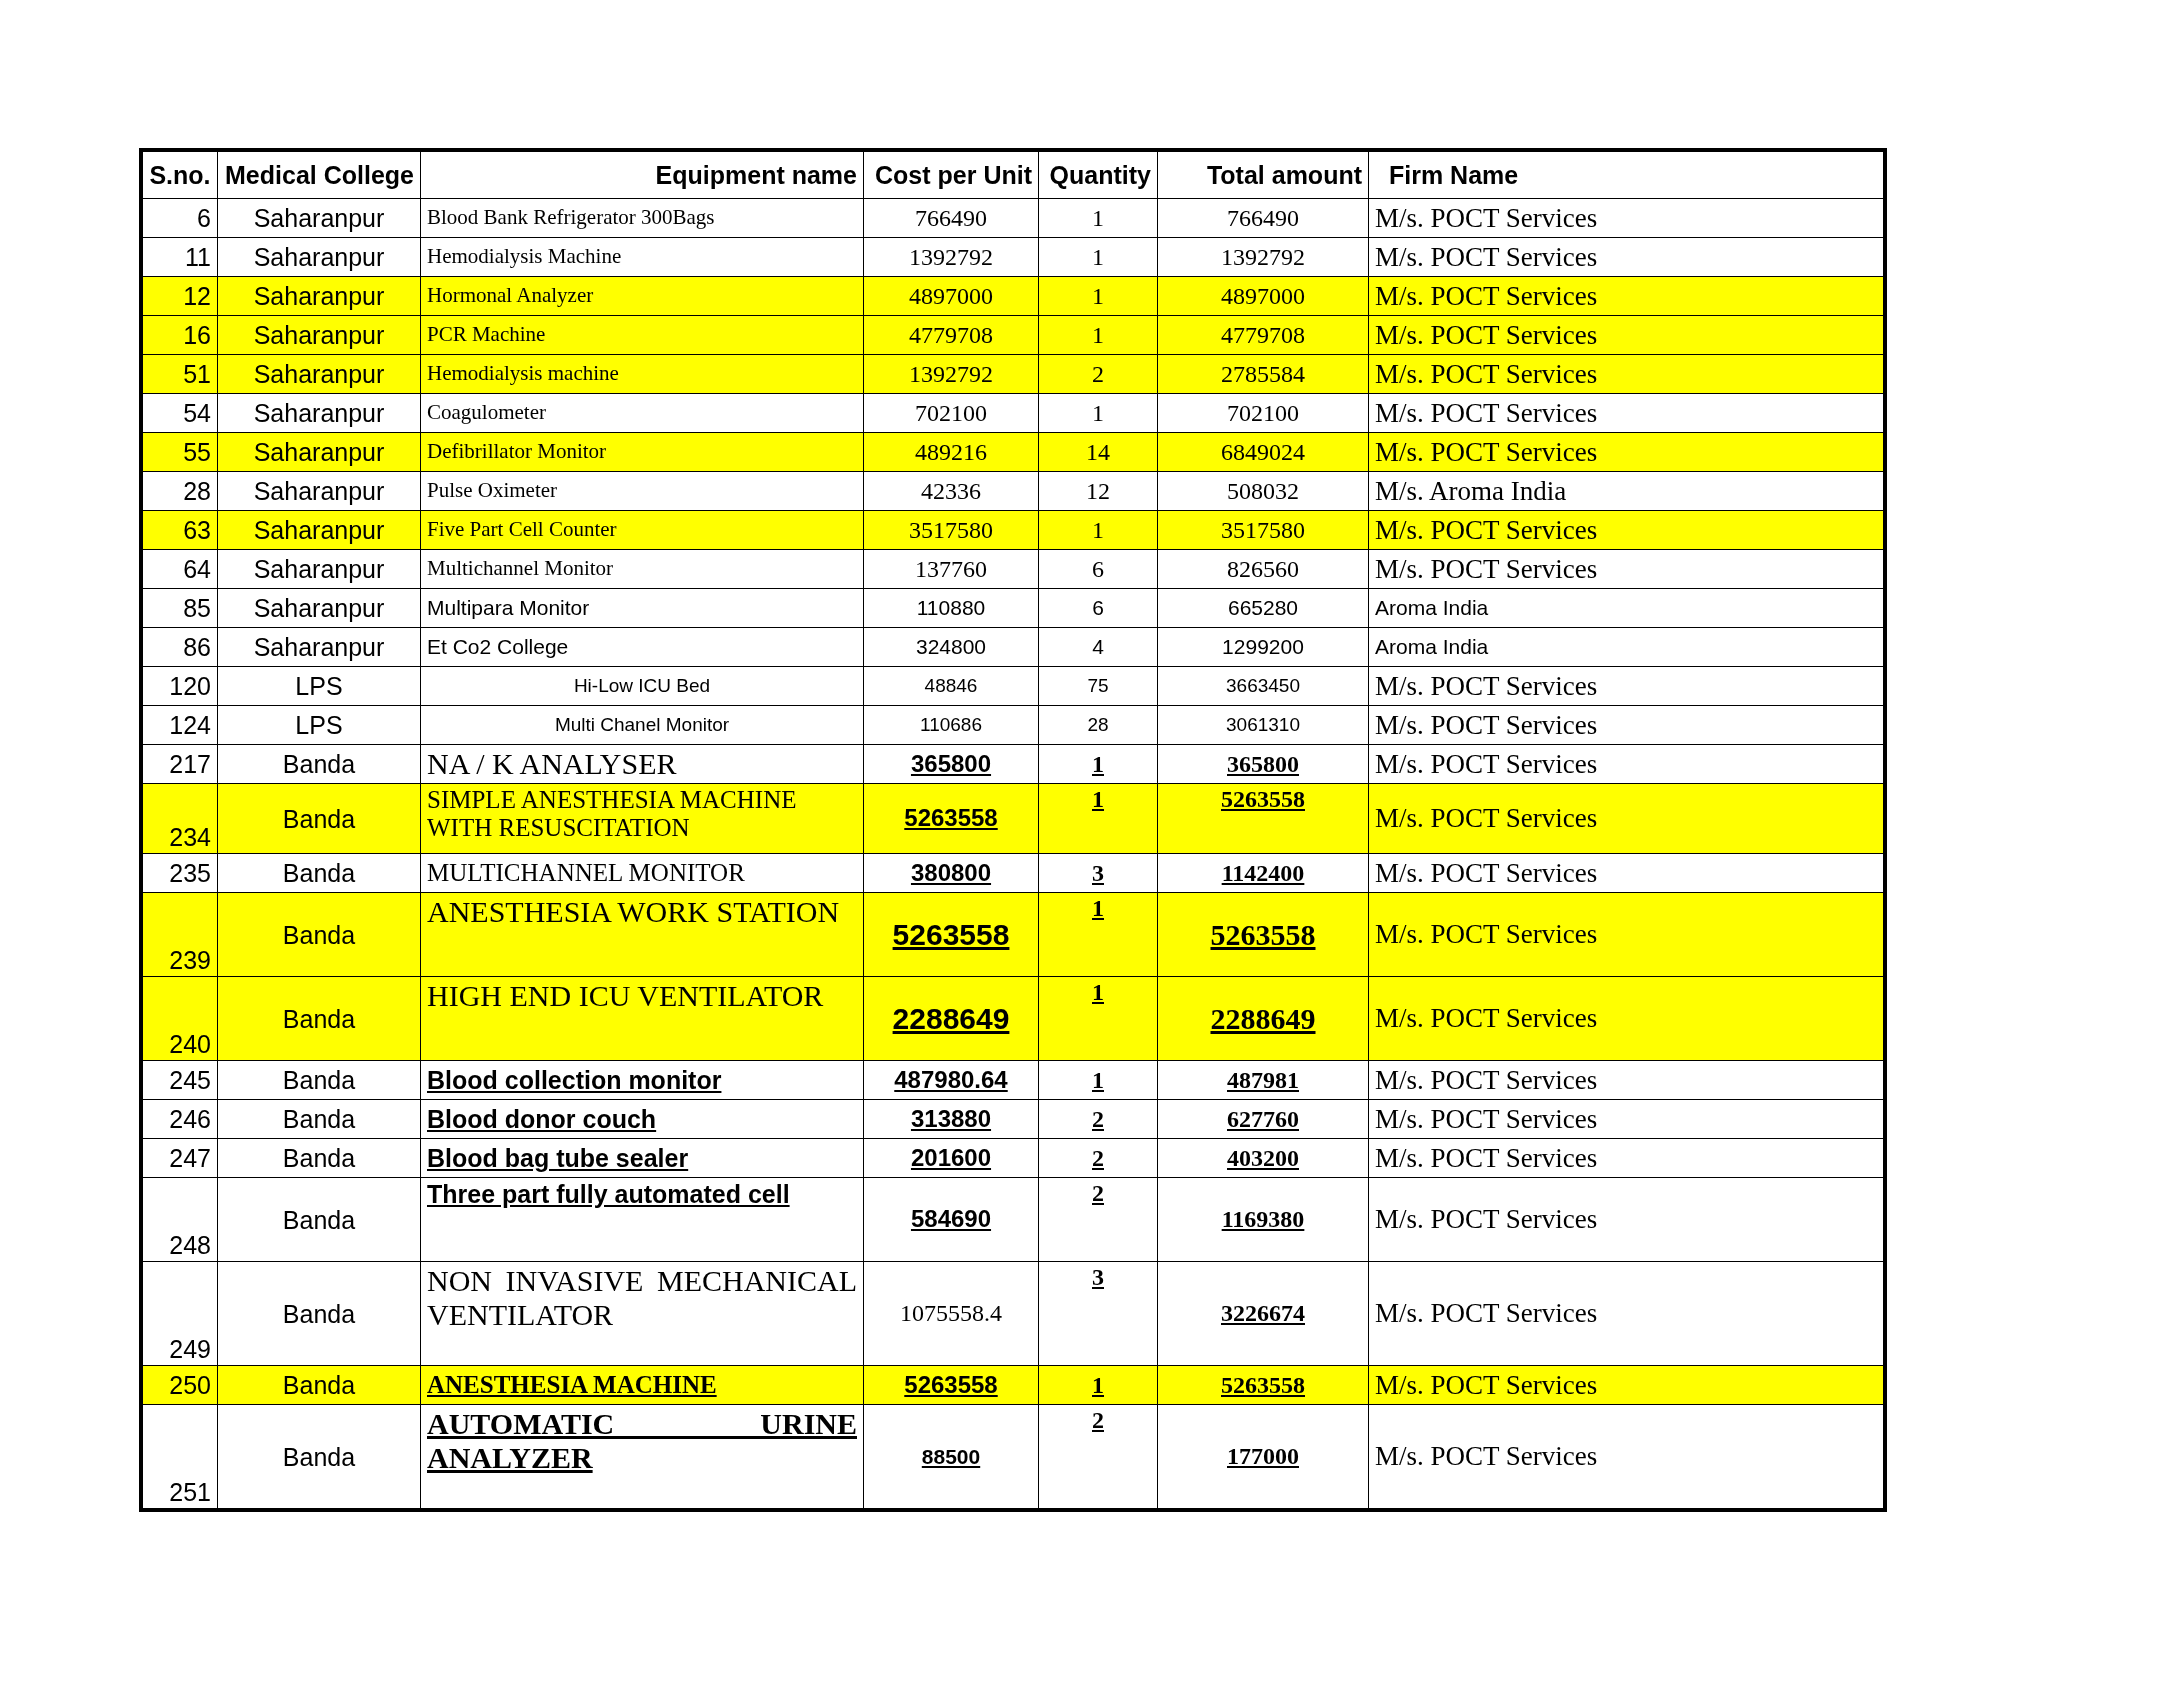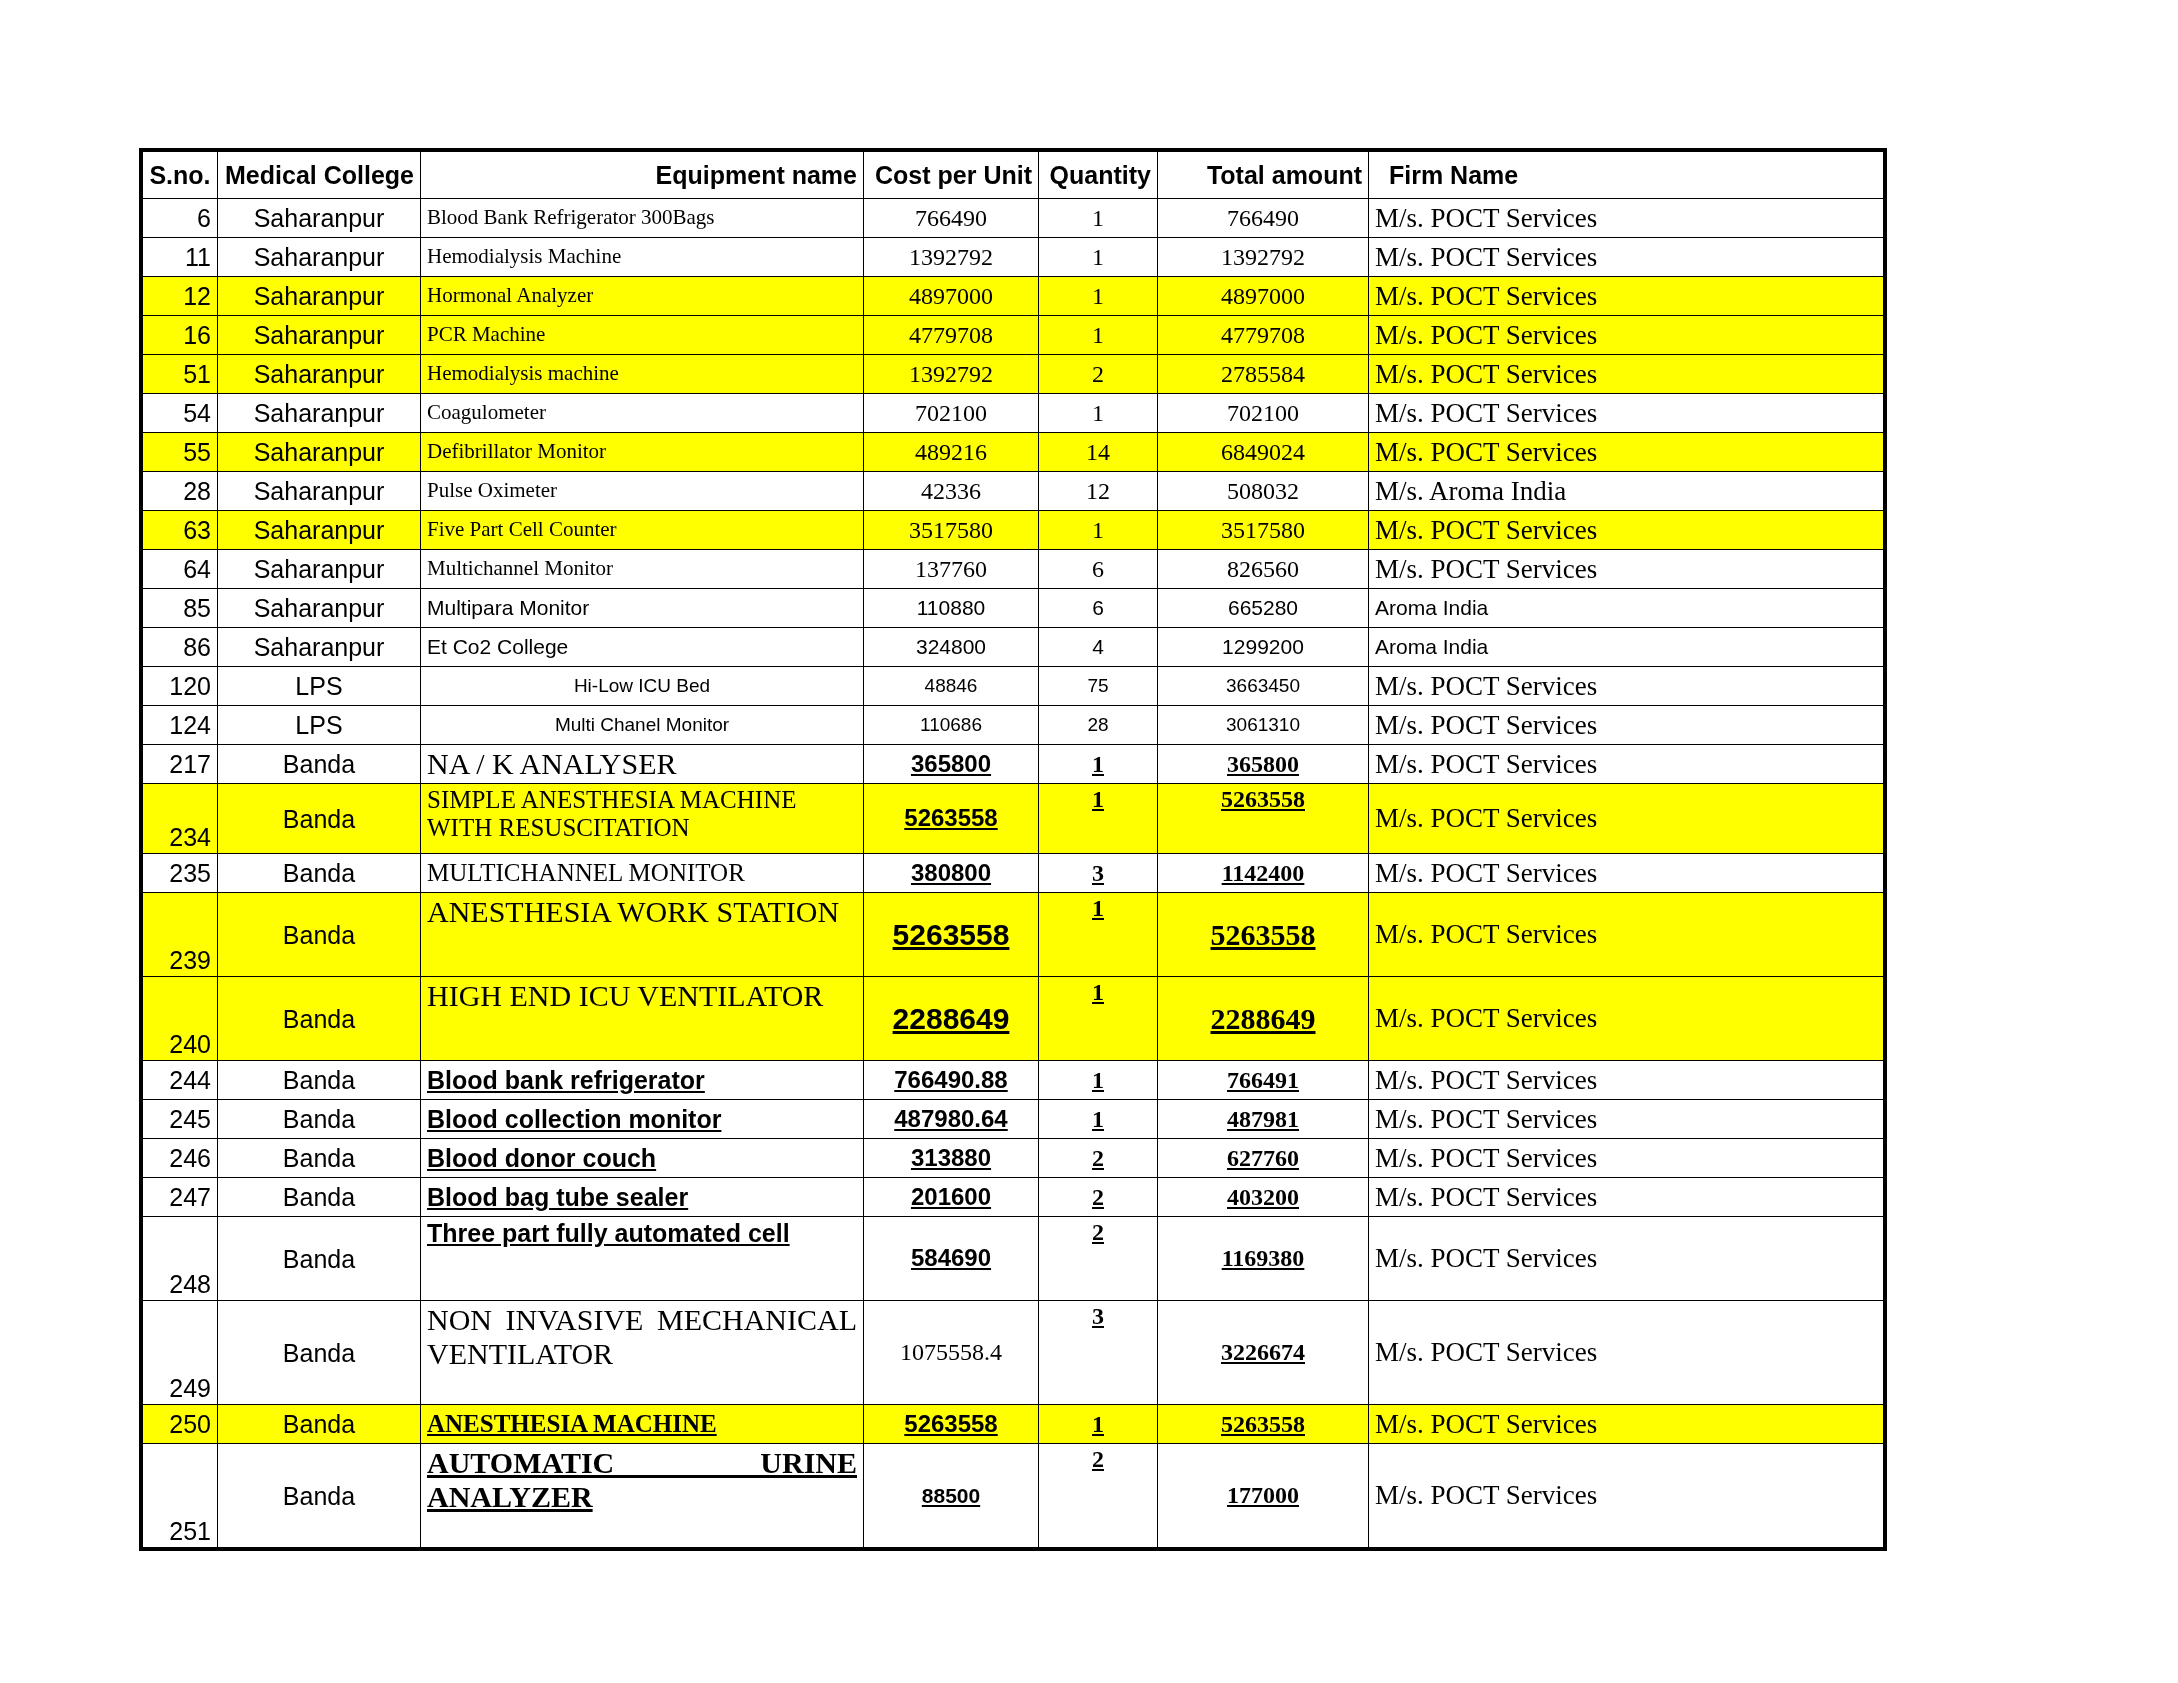--- a/index.html
+++ b/index.html
@@ -328,29 +328,20 @@
       <tr class="r-tall3">
         <td class="sno yellow botal">240</td>
         <td class="mc yellow">Banda</td>
         <td class="eq yellow big topal">HIGH END ICU VENTILATOR</td>
         <td class="cost yellow sans bold big">2288649</td>
         <td class="qty yellow bold topal">1</td>
         <td class="total yellow bold big">2288649</td>
         <td class="firm yellow">M/s. POCT Services</td>
       </tr>
 
-      <tr class="r-normal">
-        <td class="sno">244</td>
-        <td class="mc">Banda</td>
-        <td class="eq sans bold">Blood bank refrigerator</td>
-        <td class="cost sans bold">766490.88</td>
-        <td class="qty bold">1</td>
-        <td class="total bold">766491</td>
-        <td class="firm">M/s. POCT Services</td>
-      </tr>
 
       <tr class="r-normal">
         <td class="sno">245</td>
         <td class="mc">Banda</td>
         <td class="eq sans bold">Blood collection monitor</td>
         <td class="cost sans bold">487980.64</td>
         <td class="qty bold">1</td>
         <td class="total bold">487981</td>
         <td class="firm">M/s. POCT Services</td>
       </tr>

